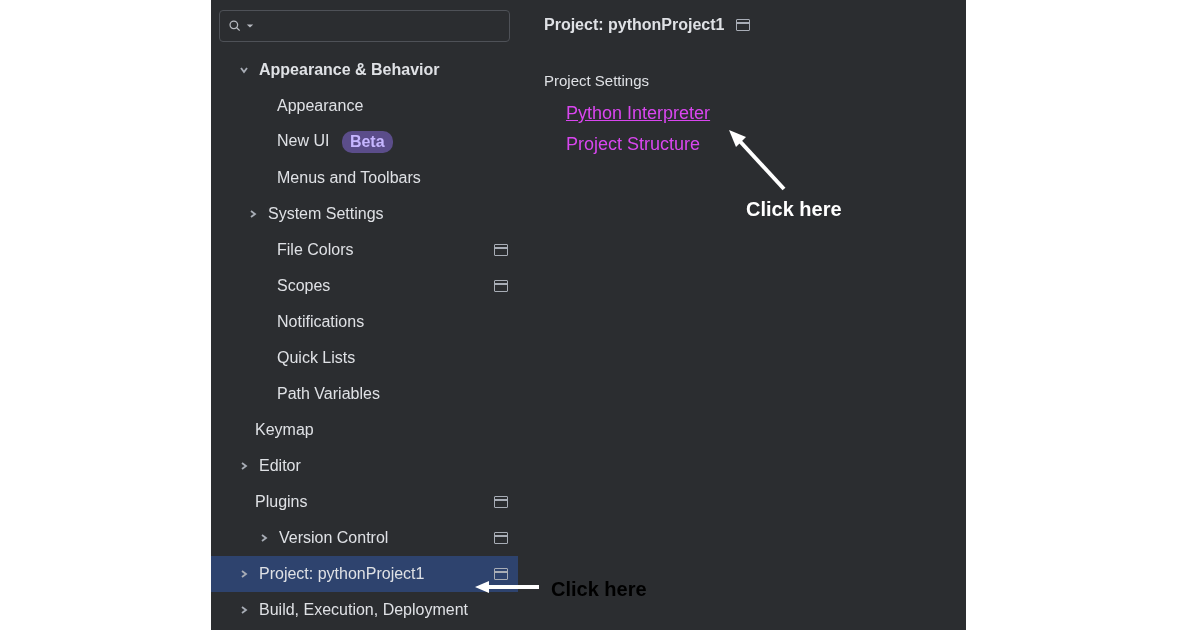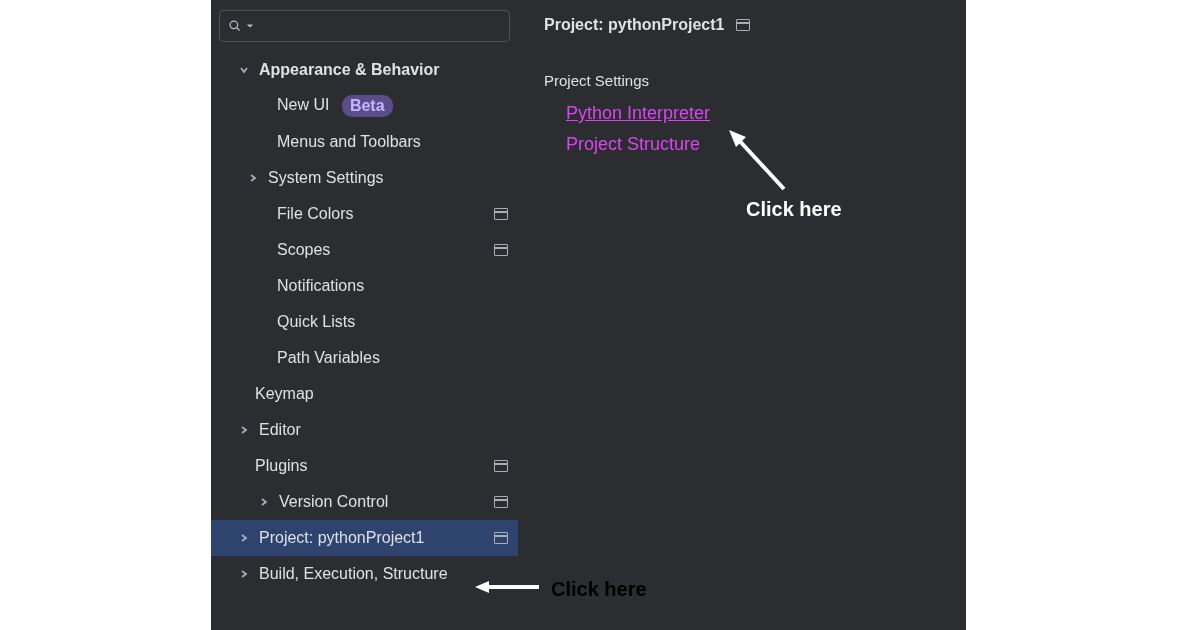--- a/index.html
+++ b/index.html
@@ -163,20 +163,23 @@
     <div class="tree">
       <div class="tree-item top">
         <span class="arrow">
             <svg width="10" height="10" viewBox="0 0 10 10" fill="none" stroke="currentColor" stroke-width="1.8">
               <path d="M2 3 L5 7 L8 3"></path>
             </svg>
           </span>
         <span class="tree-label">Appearance &amp; Behavior</span>
       </div>
       <div class="tree-item sub">
+        <span class="tree-label">Appearance</span>
+      </div>
+      <div class="tree-item sub">
         <span class="tree-label">
           <span>New UI</span>
           <span class="badge-beta">Beta</span>
         </span>
       </div>
       <div class="tree-item sub">
         <span class="tree-label">Menus and Toolbars</span>
       </div>
       <div class="tree-item sub" style="padding-left:33px">
         <span class="arrow">
@@ -235,21 +238,21 @@
           </span>
         <span class="tree-label">Project: pythonProject1</span>
         <span class="window-indicator"></span>
       </div>
       <div class="tree-item sub2" style="padding-left:24px">
         <span class="arrow">
             <svg width="10" height="10" viewBox="0 0 10 10" fill="none" stroke="currentColor" stroke-width="1.8">
               <path d="M3 2 L7 5 L3 8"></path>
             </svg>
           </span>
-        <span class="tree-label">Build, Execution, Structure</span>
+        <span class="tree-label">Build, Execution, Deployment</span>
       </div>
     </div>
   </div>
 
   <div class="content">
     <div class="content-header">
       <span>Project: pythonProject1</span>
       <span class="window-indicator"></span>
     </div>
     <div class="section-title">Project Settings</div>

